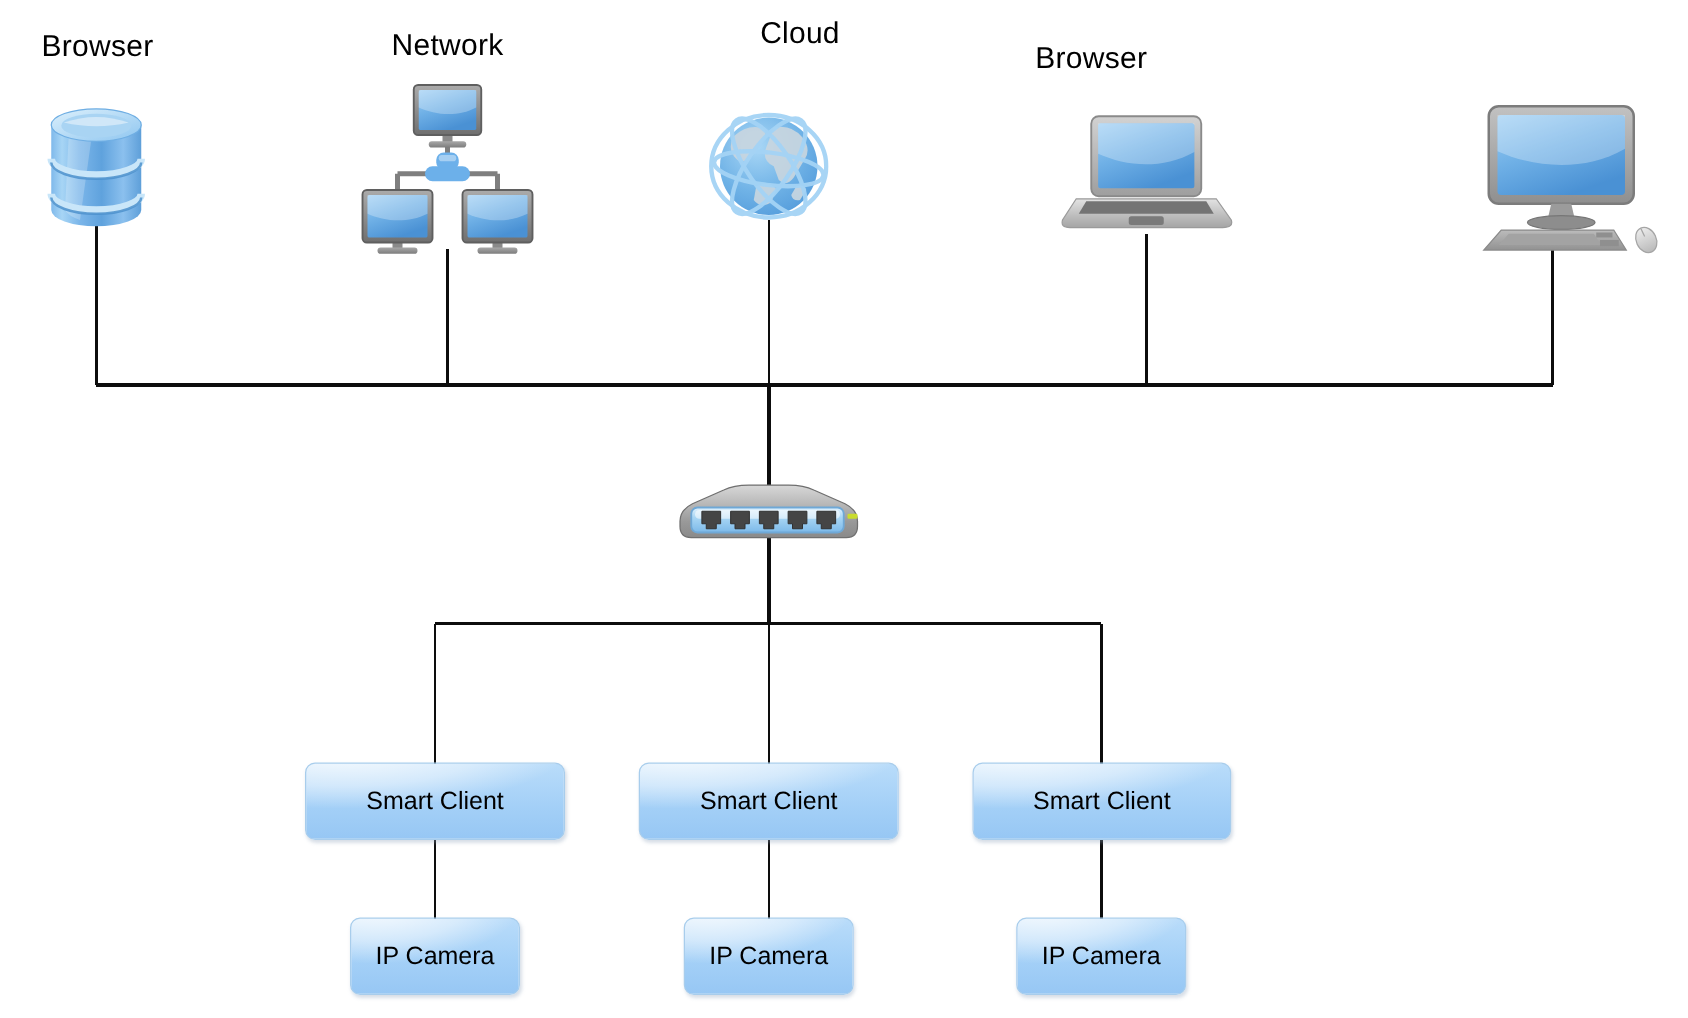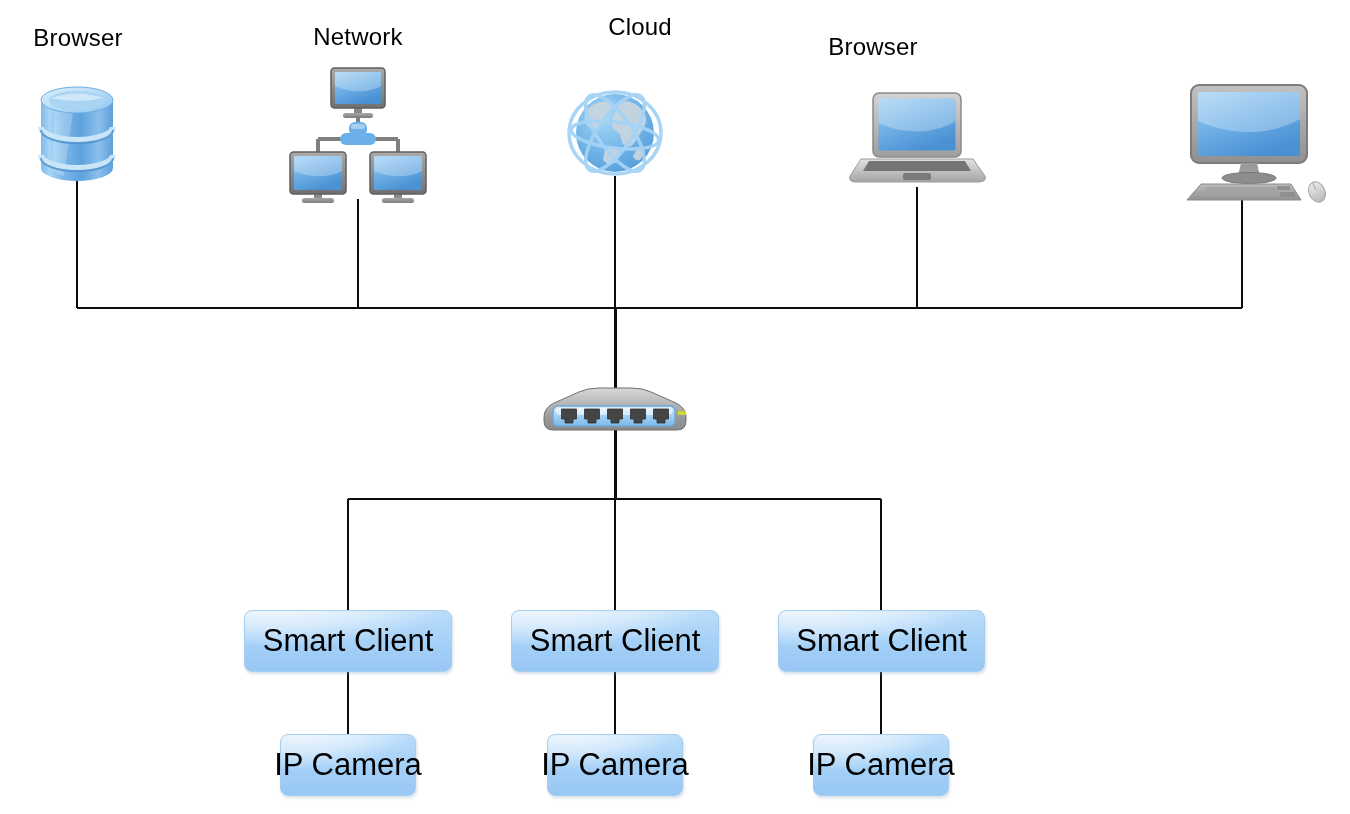--- a/index.html
+++ b/index.html
@@ -14,21 +14,21 @@
   }
   .icon { position:absolute; }
   .bluebox {
     position:absolute; height:62px; border-radius:8px;
     border:1px solid #a8cdec; box-sizing:border-box;
     background:
       radial-gradient(140% 130% at 14% -22%, rgba(255,255,255,0.95) 0%, rgba(255,255,255,0.45) 40%, rgba(255,255,255,0) 63%),
       linear-gradient(180deg, #b9dcfa 0%, #a4d0f7 55%, #97c7f4 100%);
     box-shadow: 1px 2px 3px rgba(140,160,185,0.35);
     display:flex; align-items:center; justify-content:center;
-    font-size:31px; color:#000; white-space:nowrap;
+    font-size:20px; color:#000; white-space:nowrap;
   }
 </style>
 </head>
 <body>
 
 <div class="canvas">
 
   <svg class="wires" width="1350" height="814" viewBox="0 0 1350 814">
     <g stroke="#0d0d0d" fill="none" shape-rendering="crispEdges">
 

